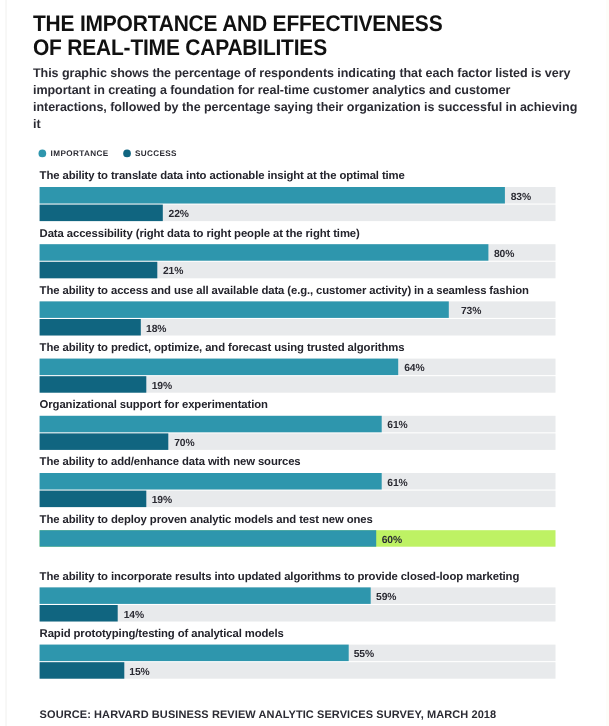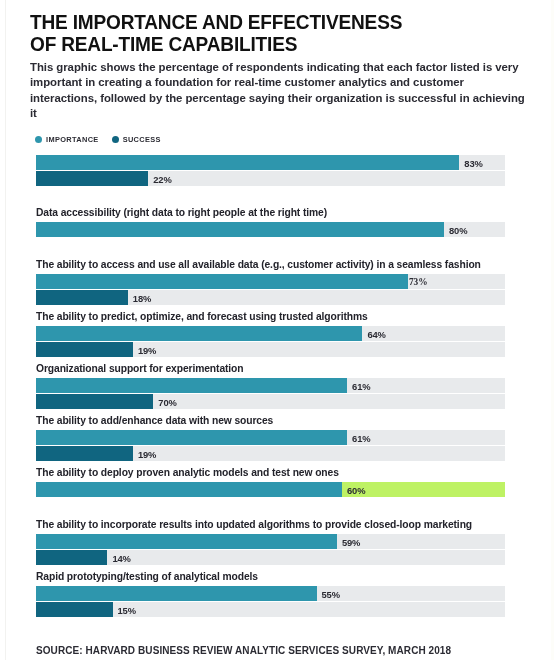--- a/index.html
+++ b/index.html
@@ -178,41 +178,46 @@
         <span class="legend-label">IMPORTANCE</span>
       </div>
       <div class="legend-item">
         <span class="legend-dot" style="background:#106580"></span>
         <span class="legend-label">SUCCESS</span>
       </div>
     </div>
 
     <div class="chart" id="chart">
         <div class="bar-group">
+          <div class="bar-label">The ability to translate data into actionable insight at the optimal time</div>
           <div class="track" style="background: rgb(232, 234, 236);">
             <div class="bar" style="width: 423.3px; background: rgb(46, 150, 173);"></div>
             <span class="bar-value" style="left: 428.3px;">83%</span>
           </div>
           <div class="track" style="background: rgb(232, 234, 236);">
             <div class="bar" style="width: 112.2px; background: rgb(16, 101, 128);"></div>
             <span class="bar-value" style="left: 117.2px;">22%</span>
           </div>
         </div>
         <div class="bar-group">
           <div class="bar-label">Data accessibility (right data to right people at the right time)</div>
           <div class="track" style="background: rgb(232, 234, 236);">
             <div class="bar" style="width: 408px; background: rgb(46, 150, 173);"></div>
             <span class="bar-value" style="left: 413px;">80%</span>
           </div>
+          <div class="track" style="background: rgb(232, 234, 236);">
+            <div class="bar" style="width: 107.1px; background: rgb(16, 101, 128);"></div>
+            <span class="bar-value" style="left: 112.1px;">21%</span>
+          </div>
         </div>
         <div class="bar-group">
           <div class="bar-label">The ability to access and use all available data (e.g., customer activity) in a seamless fashion</div>
           <div class="track" style="background: rgb(232, 234, 236);">
             <div class="bar" style="width: 372.3px; background: rgb(46, 150, 173);"></div>
-            <span class="bar-value" style="left: 373px; font-family: Liberation Serif, serif;">73%</span>
+            <span class="bar-value" style="left: 383px;">73%</span>
           </div>
           <div class="track" style="background: rgb(232, 234, 236);">
             <div class="bar" style="width: 91.8px; background: rgb(16, 101, 128);"></div>
             <span class="bar-value" style="left: 96.8px;">18%</span>
           </div>
         </div>
         <div class="bar-group">
           <div class="bar-label">The ability to predict, optimize, and forecast using trusted algorithms</div>
           <div class="track" style="background: rgb(232, 234, 236);">
             <div class="bar" style="width: 326.4px; background: rgb(46, 150, 173);"></div>

